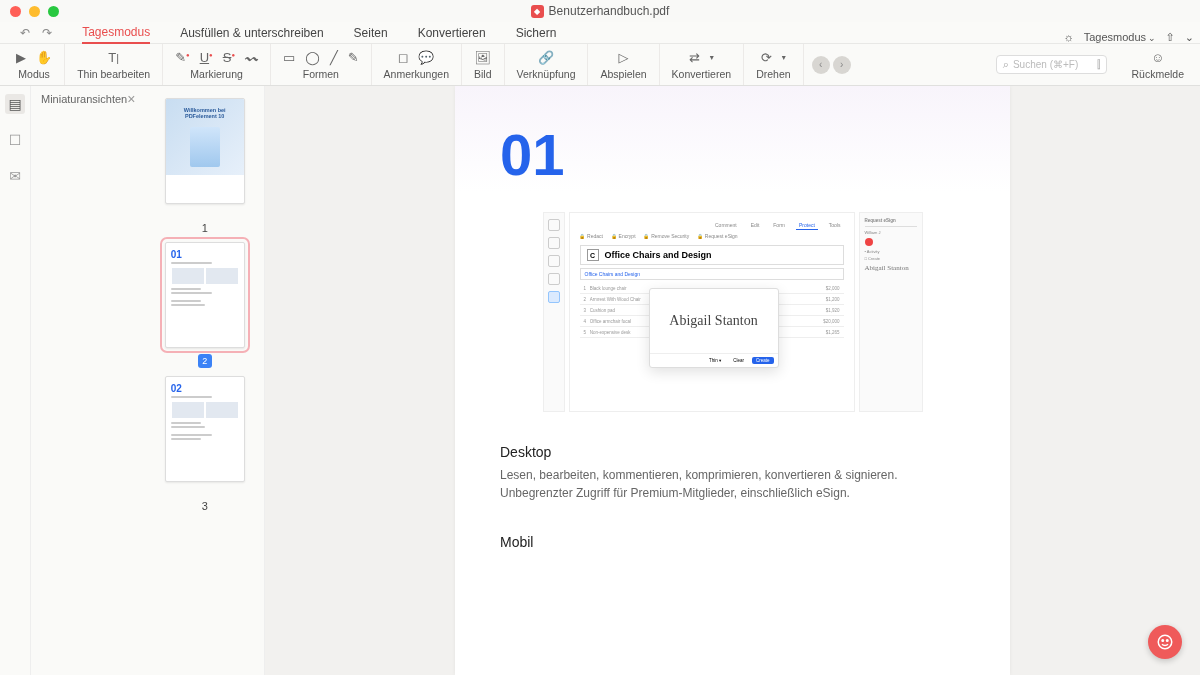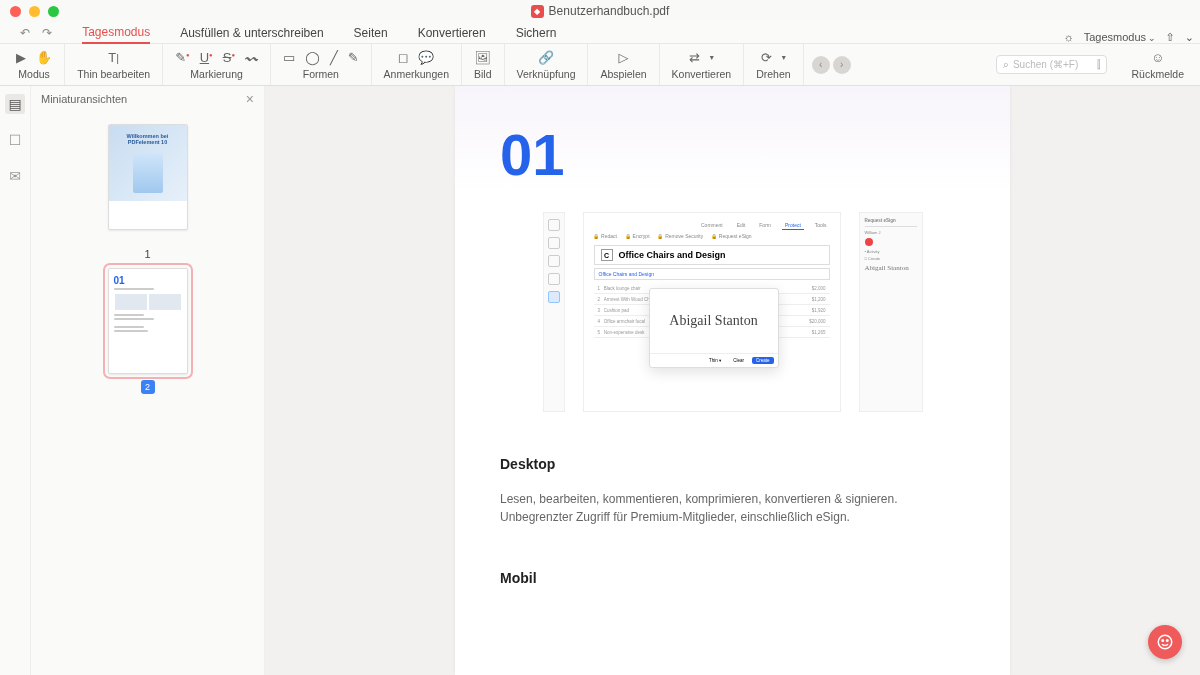--- a/index.html
+++ b/index.html
@@ -24,21 +24,21 @@
 .nav-arrows{display:flex;gap:3px;align-items:center;padding:0 8px}
 .nav-arrow{width:18px;height:18px;border-radius:50%;background:#d8d6d2;color:#888;display:flex;align-items:center;justify-content:center;font-size:10px}
 .right-tools{margin-left:auto;display:flex;align-items:center;height:100%}
 .search-box{display:flex;align-items:center;border:1px solid #ddd;border-radius:4px;padding:2px 6px;color:#aaa;font-size:11px;gap:4px;background:#fff}
 .search-box input{border:none;outline:none;width:80px;font-size:10px}
 .search-box input::placeholder{color:#bbb}
 .content{display:flex;height:calc(675px - 86px)}
 .leftrail{width:31px;background:#fafaf8;border-right:1px solid #eee;display:flex;flex-direction:column;align-items:center;padding-top:8px;gap:16px;color:#999;font-size:14px}
 .leftrail .rail-icon{width:20px;height:20px;display:flex;align-items:center;justify-content:center;border-radius:3px}
 .leftrail .rail-icon.active{background:#eae8e5;color:#555}
-.thumbs-panel{width:234px;background:#fafaf8;border-right:1px solid #eee;display:flex;flex-direction:column}
+.thumbs-panel{width:234px;background:#fafaf8;border-right:1px solid #eee;display:flex;flex-direction:row}
 .thumbs-header{height:26px;display:flex;align-items:center;padding:0 10px;font-size:11px;color:#666;justify-content:space-between}
 .thumbs-close{color:#999;font-size:14px;cursor:pointer}
 .thumbs-body{flex:1;overflow:auto;display:flex;flex-direction:column;align-items:center;padding:12px 0;gap:8px}
 .thumb-item{display:flex;flex-direction:column;align-items:center}
 .thumb{width:80px;height:106px;background:#fff;border:1px solid #ddd;border-radius:2px;position:relative;overflow:hidden;box-shadow:0 1px 2px rgba(0,0,0,0.08)}
 .thumb.selected{outline:2px solid #f5b0b6;outline-offset:3px}
 .thumb-num{font-size:11px;color:#444;margin-top:18px}
 .thumb-badge{width:14px;height:14px;background:#3b82f6;color:#fff;border-radius:3px;font-size:9px;display:flex;align-items:center;justify-content:center;margin-top:6px}
 .thumb1-bg{background:linear-gradient(135deg,#c8ddf1,#e7f0fa);padding:8px 6px}
 .thumb1-title{font-size:5.5px;font-weight:700;color:#2a5a9a;text-align:center}
@@ -50,43 +50,43 @@
 .thumb-page .t45{width:45%}
 .thumb-page .t50{width:50%}
 .thumb-page .rect{height:18px;background:#eef1f5;margin:3px 0;display:flex}
 .thumb-page .rect .sub{flex:1;border:1px solid #fff;background:#e2e8f0}
 .main{flex:1;background:#f2f1ef;display:flex;justify-content:center;overflow:auto}
 .page{width:555px;background:linear-gradient(180deg,#f8f4fb 0%,#fff 18%);margin-top:0;padding:40px 45px;box-shadow:0 0 4px rgba(0,0,0,0.06)}
 .big-number{font-size:58px;font-weight:800;color:#2563eb;line-height:1}
 .heading{font-size:22px;font-weight:700;color:#222;margin-top:14px}
 .subtext{font-size:13px;color:#555;margin-top:14px}
 .illustration{margin:28px auto 0;width:380px;height:200px;position:relative}
-.mock-bg{position:absolute;inset:0;display:flex;gap:18px}
+.mock-bg{position:absolute;inset:0;display:flex;gap:4px}
 .mock-sidebar{width:22px;background:#fafafa;border:1px solid #eee;display:flex;flex-direction:column;gap:6px;padding:6px 4px}
 .mock-sidebar span{width:12px;height:12px;border:1px solid #ccc;border-radius:2px}
 .mock-main{flex:1;background:#fff;border:1px solid #eee;padding:8px 10px}
 .mock-tabs{display:flex;gap:8px;font-size:5px;color:#888;justify-content:flex-end}
 .mock-tabs span{padding:1px 3px}
 .mock-tabs .on{color:#2563eb;border-bottom:1px solid #2563eb}
 .mock-title{margin-top:6px;font-size:9px;font-weight:700;border:1px solid #ddd;padding:3px 6px;display:flex;align-items:center;gap:6px}
 .mock-title .c{width:12px;height:12px;border:1px solid #999;display:flex;align-items:center;justify-content:center;font-size:7px;font-weight:800}
 .mock-sub{font-size:5px;color:#2563eb;margin-top:3px;border:1px solid #ddd;padding:2px 4px}
 .mock-rows{margin-top:3px}
 .mock-row{height:11px;border-bottom:1px solid #eee;display:flex;align-items:center;font-size:4.5px;color:#999;padding:0 4px;justify-content:space-between}
 .sign-overlay{position:absolute;top:76px;left:106px;width:130px;height:80px;background:#fff;border:1px solid #ddd;border-radius:3px;box-shadow:0 4px 14px rgba(0,0,0,0.12);display:flex;flex-direction:column}
 .sign-canvas{flex:1;display:flex;align-items:center;justify-content:center;font-family:cursive;font-size:14px;color:#444}
 .sign-bottom{height:14px;border-top:1px solid #eee;display:flex;justify-content:flex-end;gap:4px;align-items:center;padding:0 4px}
 .sign-btn{font-size:4.5px;padding:1px 4px;border-radius:2px}
 .sign-primary{background:#2563eb;color:#fff}
 .mock-right{width:64px;background:#fafafa;border:1px solid #eee;padding:5px;font-size:4.5px;color:#888}
 .mock-right .hdr{font-weight:700;margin-bottom:2px}
 .mock-right .dot{width:8px;height:8px;border-radius:50%;background:#ef4444;margin:3px 0}
 .sig-small{font-family:cursive;font-size:7px;color:#777;margin-top:3px}
-.section-h{font-size:14px;font-weight:700;color:#222;margin-top:44px}
-.section-p{font-size:12px;color:#666;margin-top:18px;line-height:1.5}
+.section-h{font-size:14px;font-weight:400;color:#222;margin-top:32px}
+.section-p{font-size:12px;color:#666;margin-top:6px;line-height:1.5}
 .fab{position:absolute;right:18px;bottom:16px;width:34px;height:34px;border-radius:50%;background:#ef5a5a;display:flex;align-items:center;justify-content:center;color:#fff;box-shadow:0 2px 6px rgba(0,0,0,0.2)}
 .top-right-extras{position:absolute;right:6px;top:26px;display:flex;gap:10px;align-items:center;font-size:11px;color:#555;height:22px}
 .chev::after{content:"⌄";margin-left:2px;font-size:9px}
 </style>
 </head>
 <body>
 
 <div class="titlebar">
   <div class="traffic">
     <span class="tr-close"></span>
@@ -241,20 +241,37 @@
                 <div class="sub"></div>
                 <div class="sub"></div>
               </div>
             <div class="tline t45"></div>
               <div class="tline t60"></div>
             <div class="tline t45" style="margin-top:6px"></div>
               <div class="tline t50"></div>
           </div>
         </div>
         <div class="thumb-badge">2</div>
+      </div>
+      <div class="thumb-item">
+        <div class="thumb">
+          <div class="thumb-page">
+            <div class="bignum">02</div>
+            <div class="tline t60"></div>
+            <div class="rect">
+                <div class="sub"></div>
+                <div class="sub"></div>
+              </div>
+            <div class="tline t45"></div>
+              <div class="tline t50"></div>
+            <div class="tline t60" style="margin-top:6px"></div>
+              <div class="tline t45"></div>
+          </div>
+        </div>
+        <div class="thumb-num">3</div>
       </div>
     </div>
   </div>
 
   <div class="main">
     <div class="page">
       <div class="big-number">01</div>
 
       <div class="illustration">
         <div class="mock-bg">

